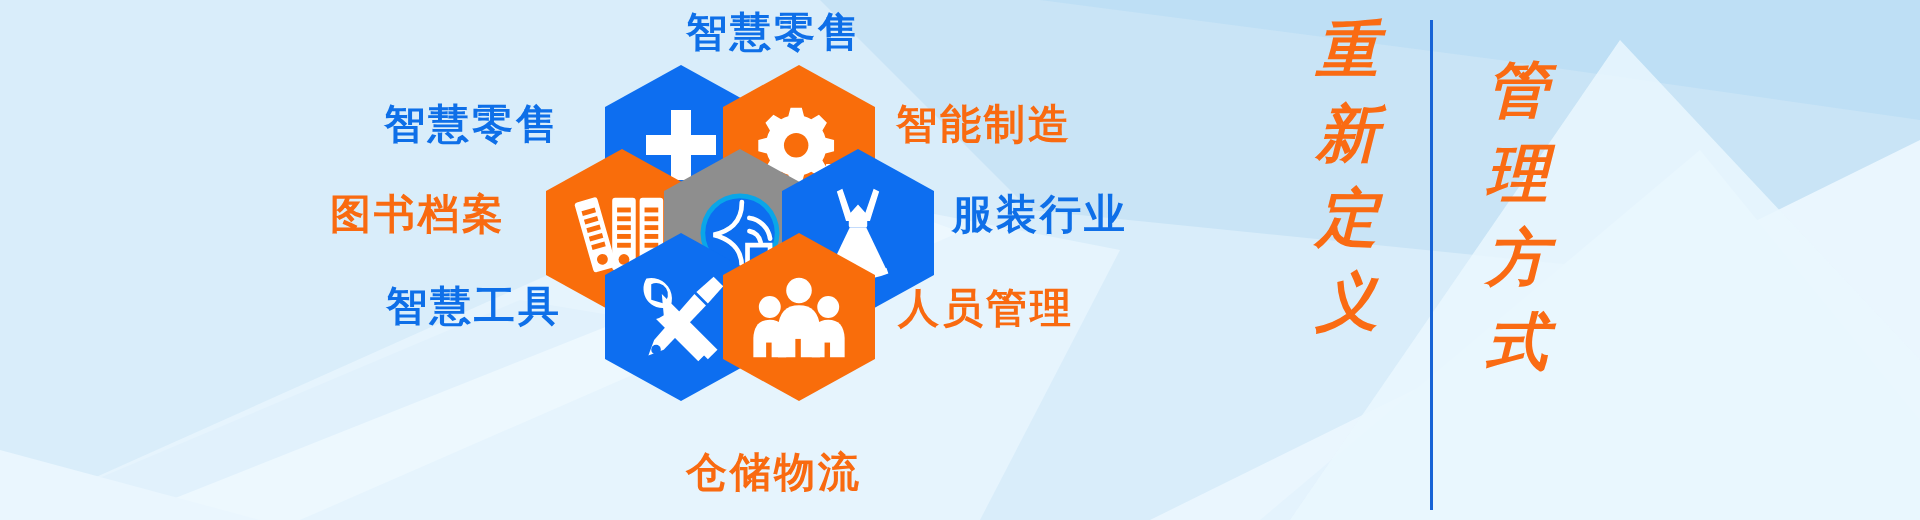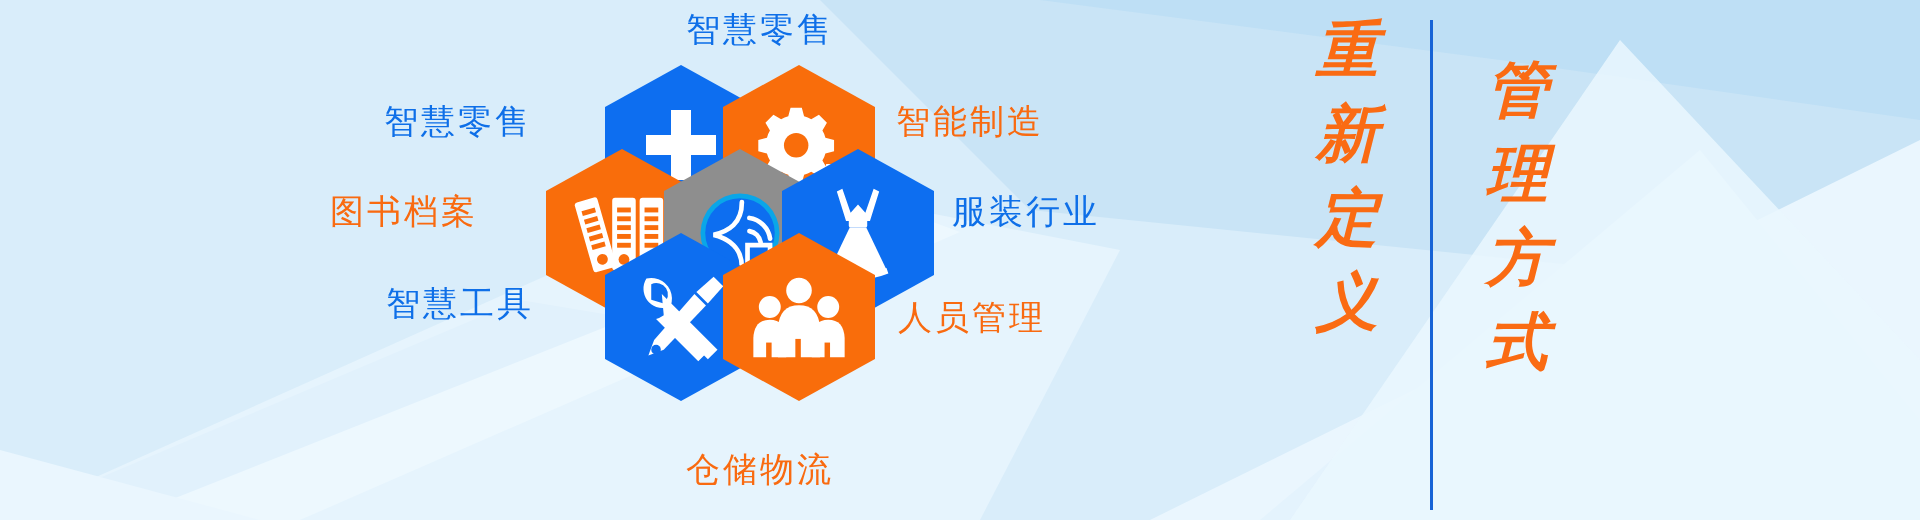--- a/index.html
+++ b/index.html
@@ -21,22 +21,22 @@
   }
   .hex .inner{
     position:absolute;inset:0;
     display:flex;align-items:center;justify-content:center;
   }
   .hex svg{display:block;}
 
   
   .lbl{
     position:absolute;
-    font-weight:400;
-    font-size:34px;
+    font-weight:700;
+    font-size:41px;
     letter-spacing:3px;
     white-space:nowrap;
     line-height:1;
     font-family:"DejaVu Sans","Liberation Sans",sans-serif;
   }
   .lbl.blue{color:#0e6fe8;}
   .lbl.orange{color:#f96a10;}
 
   
   .calli-wrap{position:absolute;top:0;left:1280px;width:330px;height:520px;}
@@ -213,21 +213,21 @@
   <div class="lbl blue" style="left:384px;top:104px;">智慧零售</div>
 
   <div class="lbl orange" style="left:330px;top:194px;">图书档案</div>
 
   <div class="lbl orange" style="left:896px;top:104px;">智能制造</div>
 
   <div class="lbl blue" style="left:386px;top:286px;">智慧工具</div>
 
   <div class="lbl blue" style="left:952px;top:194px;">服装行业</div>
 
-  <div class="lbl orange" style="left:898px;top:300px;">人员管理</div>
+  <div class="lbl orange" style="left:898px;top:288px;">人员管理</div>
 
   <div class="lbl orange" style="left:686px;top:452px;">仓储物流</div>
 
   <div class="calli-wrap">
 
     <div class="calli-col" style="left:12px;top:8px;">
       <span>重</span>
       <span>新</span>
       <span>定</span>
       <span>义</span>

